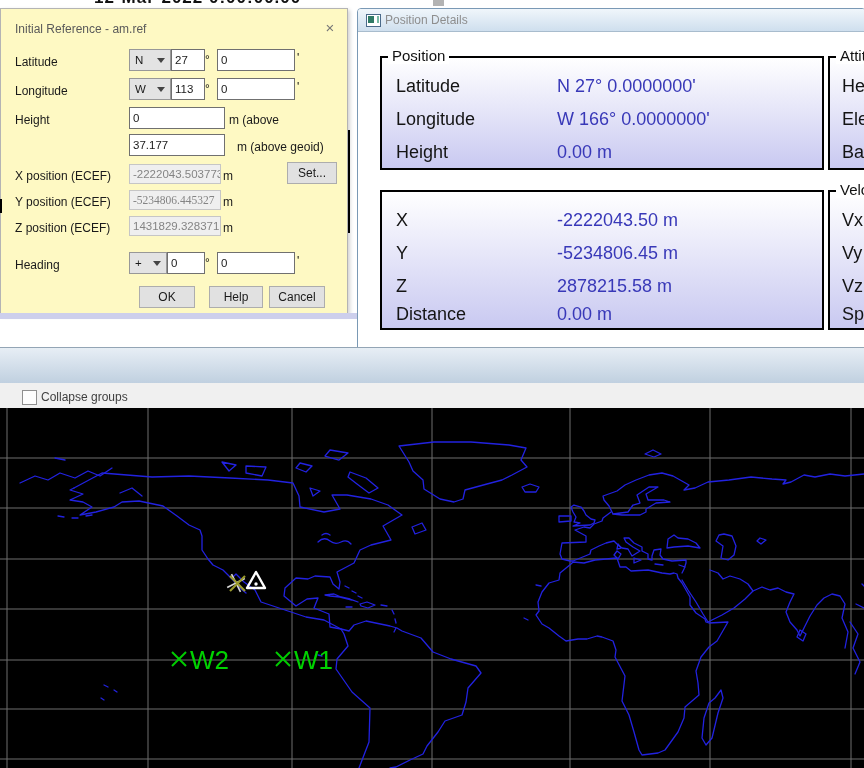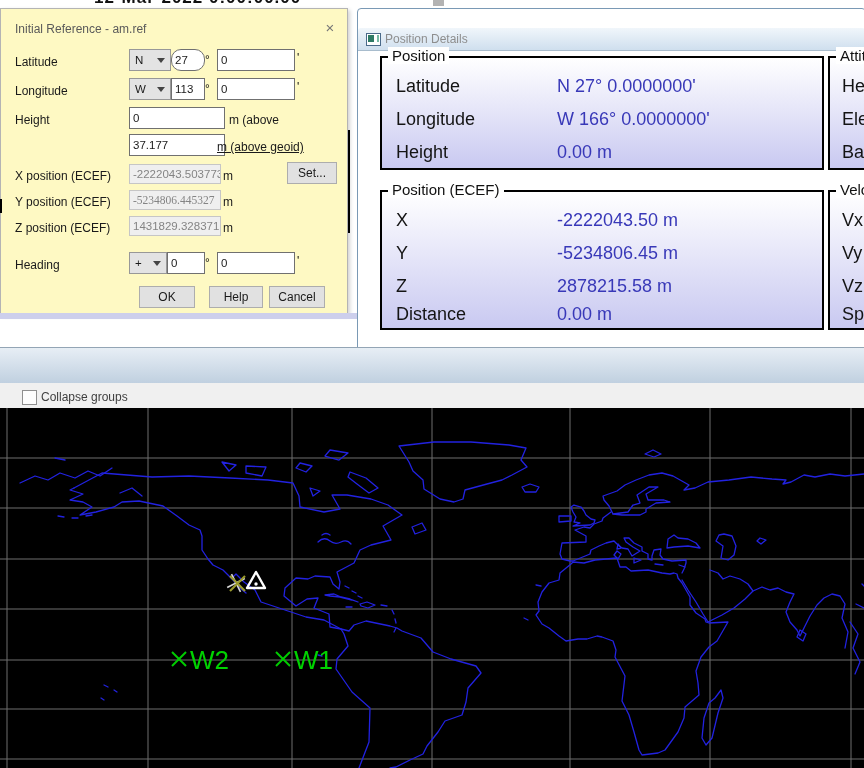--- a/index.html
+++ b/index.html
@@ -26,21 +26,21 @@
   .btn{background:#e1e1e1;border:1px solid #adadad;font-size:12px;text-align:center;line-height:20px;height:20px;}
 
   
   .lav-strip{left:0;top:313px;width:360px;height:6px;background:#cdcfec;}
   .tick-l{left:0;top:199px;width:2px;height:14px;background:#000;}
   .tick-m{left:348px;top:130px;width:2px;height:103px;background:#000;}
   .tab-frag{left:433px;top:0;width:11px;height:6px;background:#b3b3b3;}
 
   
   .pdwin{left:357px;top:8px;width:507px;height:339px;border:1px solid #7a99b5;border-radius:4px 4px 0 0;background:#fff;}
-  .pd-titlebar{left:0;top:0;width:100%;height:22px;background:linear-gradient(#f0f6fb,#cfdfee);border-radius:3px 3px 0 0;border-bottom:1px solid #a8bccd;margin-top:19px;}
+  .pd-titlebar{left:0;top:0;width:100%;height:22px;background:linear-gradient(#f0f6fb,#cfdfee);border-radius:3px 3px 0 0;border-bottom:1px solid #a8bccd;}
   .pd-ico{left:8px;top:5px;width:13px;height:11px;background:#fff;border:1px solid #4a6a8a;}
   .pd-ico i{position:absolute;left:1px;top:1px;width:6px;height:7px;background:#2f7a65;}
   .pd-ico b{position:absolute;right:1px;top:1px;width:2px;height:7px;background:#77b9a5;}
   .pd-title{left:27px;top:4px;font-size:12px;color:#8e8e8e;}
 
   .grp{position:absolute;border:2px solid #000;background:linear-gradient(#ffffff,#c9c9f1);}
   .grp .legend{position:absolute;top:-11px;left:6px;background:#fff;padding:0 4px;font-size:15px;color:#111;white-space:nowrap;}
   .grow{position:absolute;font-size:18px;white-space:nowrap;}
   .grow .lab{color:#141414;}
   .grow .val{position:absolute;left:161px;top:0;color:#3838b8;}
@@ -64,40 +64,40 @@
 
 <div class="abs dialog">
   <div class="abs title">Initial Reference - am.ref</div>
   <div class="abs close">×</div>
 
   <div class="abs dlg-label" style="left:14px;top:46px;">Latitude</div>
   <div class="abs dd" style="left:128px;top:40px;width:30px;">
       <span>N</span>
       <span class="arr"></span>
     </div>
-  <div class="abs field" style="left:170px;top:40px;width:26px;border-radius:10px;">27</div>
+  <div class="abs field" style="left:170px;top:40px;width:26px;">27</div>
   <div class="abs sym" style="left:204px;top:44px;">°</div>
   <div class="abs field" style="left:216px;top:40px;width:70px;">0</div>
   <div class="abs sym" style="left:296px;top:42px;">'</div>
 
   <div class="abs dlg-label" style="left:14px;top:75px;">Longitude</div>
   <div class="abs dd" style="left:128px;top:69px;width:30px;">
       <span>W</span>
       <span class="arr"></span>
     </div>
   <div class="abs field" style="left:170px;top:69px;width:26px;">113</div>
   <div class="abs sym" style="left:204px;top:73px;">°</div>
   <div class="abs field" style="left:216px;top:69px;width:70px;">0</div>
   <div class="abs sym" style="left:296px;top:71px;">'</div>
 
   <div class="abs dlg-label" style="left:14px;top:104px;">Height</div>
   <div class="abs field" style="left:128px;top:98px;width:88px;">0</div>
   <div class="abs dlg-label" style="left:228px;top:104px;">m (above</div>
   <div class="abs field" style="left:128px;top:125px;width:88px;">37.177</div>
-  <div class="abs dlg-label" style="left:216px;top:131px;text-decoration:underline;">m (above geoid)</div>
+  <div class="abs dlg-label" style="left:236px;top:131px;">m (above geoid)</div>
 
   <div class="abs dlg-label" style="left:14px;top:160px;">X position (ECEF)</div>
   <div class="abs field dis" style="left:128px;top:155px;width:84px;">-2222043.503773</div>
   <div class="abs dlg-label" style="left:222px;top:160px;">m</div>
   <div class="abs btn" style="left:286px;top:153px;width:48px;">Set...</div>
 
   <div class="abs dlg-label" style="left:14px;top:186px;">Y position (ECEF)</div>
   <div class="abs field dis" style="left:128px;top:181px;width:84px;font-family:Liberation Serif, serif;">-5234806.445327</div>
   <div class="abs dlg-label" style="left:222px;top:186px;">m</div>
 
@@ -135,21 +135,20 @@
 </div>
 
 <div class="grp" style="left:380px;top:56px;width:440px;height:110px;">
   <span class="legend">Position</span>
   <div class="grow" style="left:14px;top:18px;"><span class="lab">Latitude</span><span class="val">N 27° 0.0000000'</span></div>
   <div class="grow" style="left:14px;top:51px;"><span class="lab">Longitude</span><span class="val">W 166° 0.0000000'</span></div>
   <div class="grow" style="left:14px;top:84px;"><span class="lab">Height</span><span class="val">0.00 m</span></div>
 </div>
 
 <div class="grp" style="left:380px;top:190px;width:440px;height:136px;">
-  <span class="legend">Position (ECEF)</span>
   <div class="grow" style="left:14px;top:18px;"><span class="lab">X</span><span class="val">-2222043.50 m</span></div>
   <div class="grow" style="left:14px;top:51px;"><span class="lab">Y</span><span class="val">-5234806.45 m</span></div>
   <div class="grow" style="left:14px;top:84px;"><span class="lab">Z</span><span class="val">2878215.58 m</span></div>
   <div class="grow" style="left:14px;top:112px;"><span class="lab">Distance</span><span class="val">0.00 m</span></div>
 </div>
 
 <div class="grp" style="left:828px;top:56px;width:220px;height:110px;">
   <span class="legend">Attitude</span>
   <div class="grow" style="left:12px;top:18px;"><span class="lab">Heading</span></div>
   <div class="grow" style="left:12px;top:51px;"><span class="lab">Elevation</span></div>

